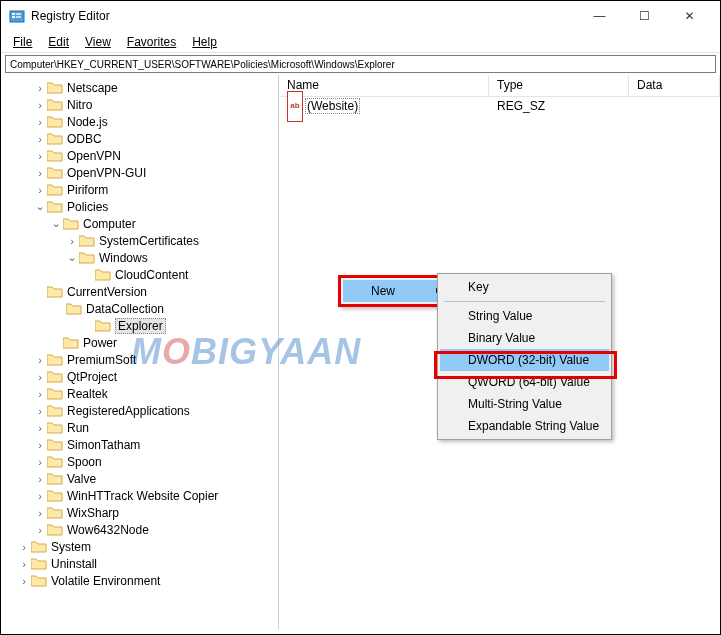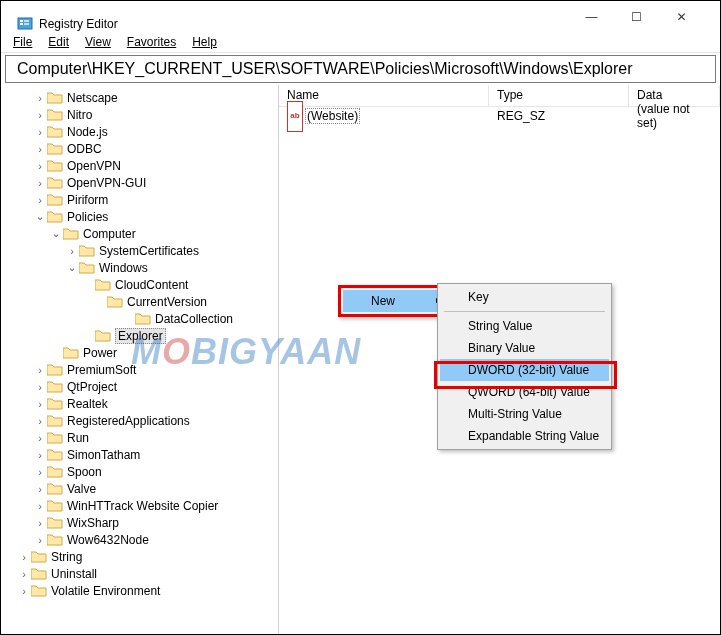--- a/index.html
+++ b/index.html
@@ -9,22 +9,22 @@
     background: #fff;
     width: 721px;
     height: 635px;
     overflow: hidden;
     position: relative;
     border: 1px solid #000;
   }
   .titlebar {
     height: 30px;
     display: flex;
-    align-items: flex-end;
-    padding: 0 16px;
+    align-items: center;
+    padding: 0 8px;
     background: #fff;
   }
   .titlebar .app-icon {
     width: 16px; height: 16px;
     margin-right: 6px;
     display: inline-flex; align-items:center; justify-content:center;
   }
   .titlebar .title { flex: 1; font-size: 12px; }
   .win-buttons { display: flex; }
   .win-btn {
@@ -36,27 +36,27 @@
     height: 22px;
     display: flex;
     align-items: center;
     padding: 0 6px;
     gap: 4px;
     border-bottom: 1px solid #e5e5e5;
   }
   .menu-item { padding: 2px 6px; }
   .menu-item .und { text-decoration: underline; }
   .addrbar {
-    height: 28px;
+    height: 18px;
     border: 1px solid #7a7a7a;
     margin: 2px 4px;
     display: flex;
     align-items: center;
-    padding: 0 11px;
-    font-size: 16px;
+    padding: 0 4px;
+    font-size: 10px;
     background: #fff;
   }
   .content {
     display: flex;
     height: calc(100% - 30px - 22px - 26px);
   }
   .tree {
     width: 278px;
     border-right: 1px solid #d0d0d0;
     overflow: hidden;
@@ -287,30 +287,30 @@
       </div>
       <div class="tree-row" style="padding-left: 80px;">
         <span class="exp"></span>
         <span class="folder">
           <svg width="16" height="13">
             <path d="M0 2 L5 2 L7 4 L15 4 L15 12 L0 12 Z" fill="#ffe9a8" stroke="#d4a94a"></path>
           </svg>
         </span>
         <span class="label">CloudContent</span>
       </div>
-      <div class="tree-row" style="padding-left: 80px; margin-left: 12px;">
+      <div class="tree-row" style="padding-left: 32px;">
         <span class="exp"></span>
         <span class="folder">
           <svg width="16" height="13">
             <path d="M0 2 L5 2 L7 4 L15 4 L15 12 L0 12 Z" fill="#ffe9a8" stroke="#d4a94a"></path>
           </svg>
         </span>
         <span class="label">CurrentVersion</span>
       </div>
-      <div class="tree-row" style="padding-left: 80px; margin-left: 40px;">
+      <div class="tree-row" style="padding-left: 51px;">
         <span class="exp"></span>
         <span class="folder">
           <svg width="16" height="13">
             <path d="M0 2 L5 2 L7 4 L15 4 L15 12 L0 12 Z" fill="#ffe9a8" stroke="#d4a94a"></path>
           </svg>
         </span>
         <span class="label">DataCollection</span>
       </div>
       <div class="tree-row selected" style="padding-left: 80px;">
         <span class="exp"></span>
@@ -429,21 +429,21 @@
         </span>
         <span class="label">Wow6432Node</span>
       </div>
       <div class="tree-row" style="padding-left: 16px;">
         <span class="exp">›</span>
         <span class="folder">
           <svg width="16" height="13">
             <path d="M0 2 L5 2 L7 4 L15 4 L15 12 L0 12 Z" fill="#ffe9a8" stroke="#d4a94a"></path>
           </svg>
         </span>
-        <span class="label">String</span>
+        <span class="label">System</span>
       </div>
       <div class="tree-row" style="padding-left: 16px;">
         <span class="exp">›</span>
         <span class="folder">
           <svg width="16" height="13">
             <path d="M0 2 L5 2 L7 4 L15 4 L15 12 L0 12 Z" fill="#ffe9a8" stroke="#d4a94a"></path>
           </svg>
         </span>
         <span class="label">Uninstall</span>
       </div>
@@ -462,21 +462,20 @@
       <div class="col" style="width:210px">Name</div>
       <div class="col" style="width:140px">Type</div>
       <div class="col" style="flex:1">Data</div>
     </div>
     <div class="list-row">
       <div class="cell" style="width:210px;display:flex;align-items:center;">
         <span class="val-icon">ab</span>
         <span class="default-name">(Website)</span>
       </div>
       <div class="cell" style="width:140px">REG_SZ</div>
-      <div class="cell" style="flex:1">(value not set)</div>
     </div>
 
     <div class="ctx-menu red-box" style="left:35px; top:200px; width:114px;margin-left:24px;">
       <div class="ctx-item highlight">
         <span>New</span>
         <span class="arrow">▸</span>
       </div>
     </div>
 
     <div class="ctx-menu" style="left:158px; top:198px; width:175px;" id="submenu">

